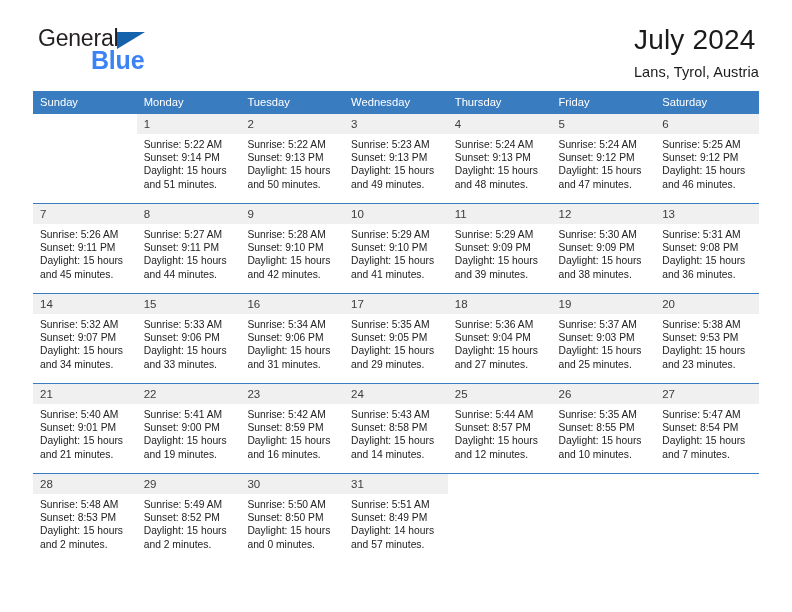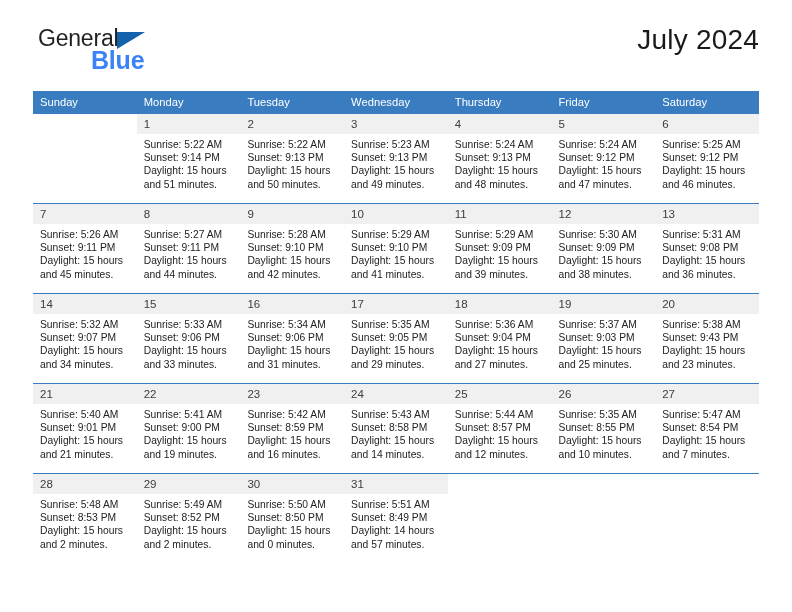--- a/index.html
+++ b/index.html
@@ -131,20 +131,21 @@
   <div class="topbar">
 
     <div class="logo">
       <span class="logo-general">General</span>
       <span class="logo-tri"></span>
       <span class="logo-blue">Blue</span>
     </div>
 
     <div class="title-wrap">
       <div class="cal-title">July 2024</div>
+      <div class="cal-subtitle">Lans, Tyrol, Austria</div>
     </div>
 
   </div>
 
   <table class="calendar">
     <thead>
       <tr>
         <th>Sunday</th>
         <th>Monday</th>
         <th>Tuesday</th>
@@ -331,21 +332,21 @@
               <div>Sunrise: 5:37 AM</div>
               <div>Sunset: 9:03 PM</div>
               <div>Daylight: 15 hours</div>
               <div>and 25 minutes.</div>
             </div>
           </td>
           <td class="">
             <div class="daynum">20</div>
             <div class="info">
               <div>Sunrise: 5:38 AM</div>
-              <div>Sunset: 9:43 PM</div>
+              <div>Sunset: 9:53 PM</div>
               <div>Daylight: 15 hours</div>
               <div>and 23 minutes.</div>
             </div>
           </td>
         </tr>
         <tr class="week">
           <td class="">
             <div class="daynum">21</div>
             <div class="info">
               <div>Sunrise: 5:40 AM</div>

